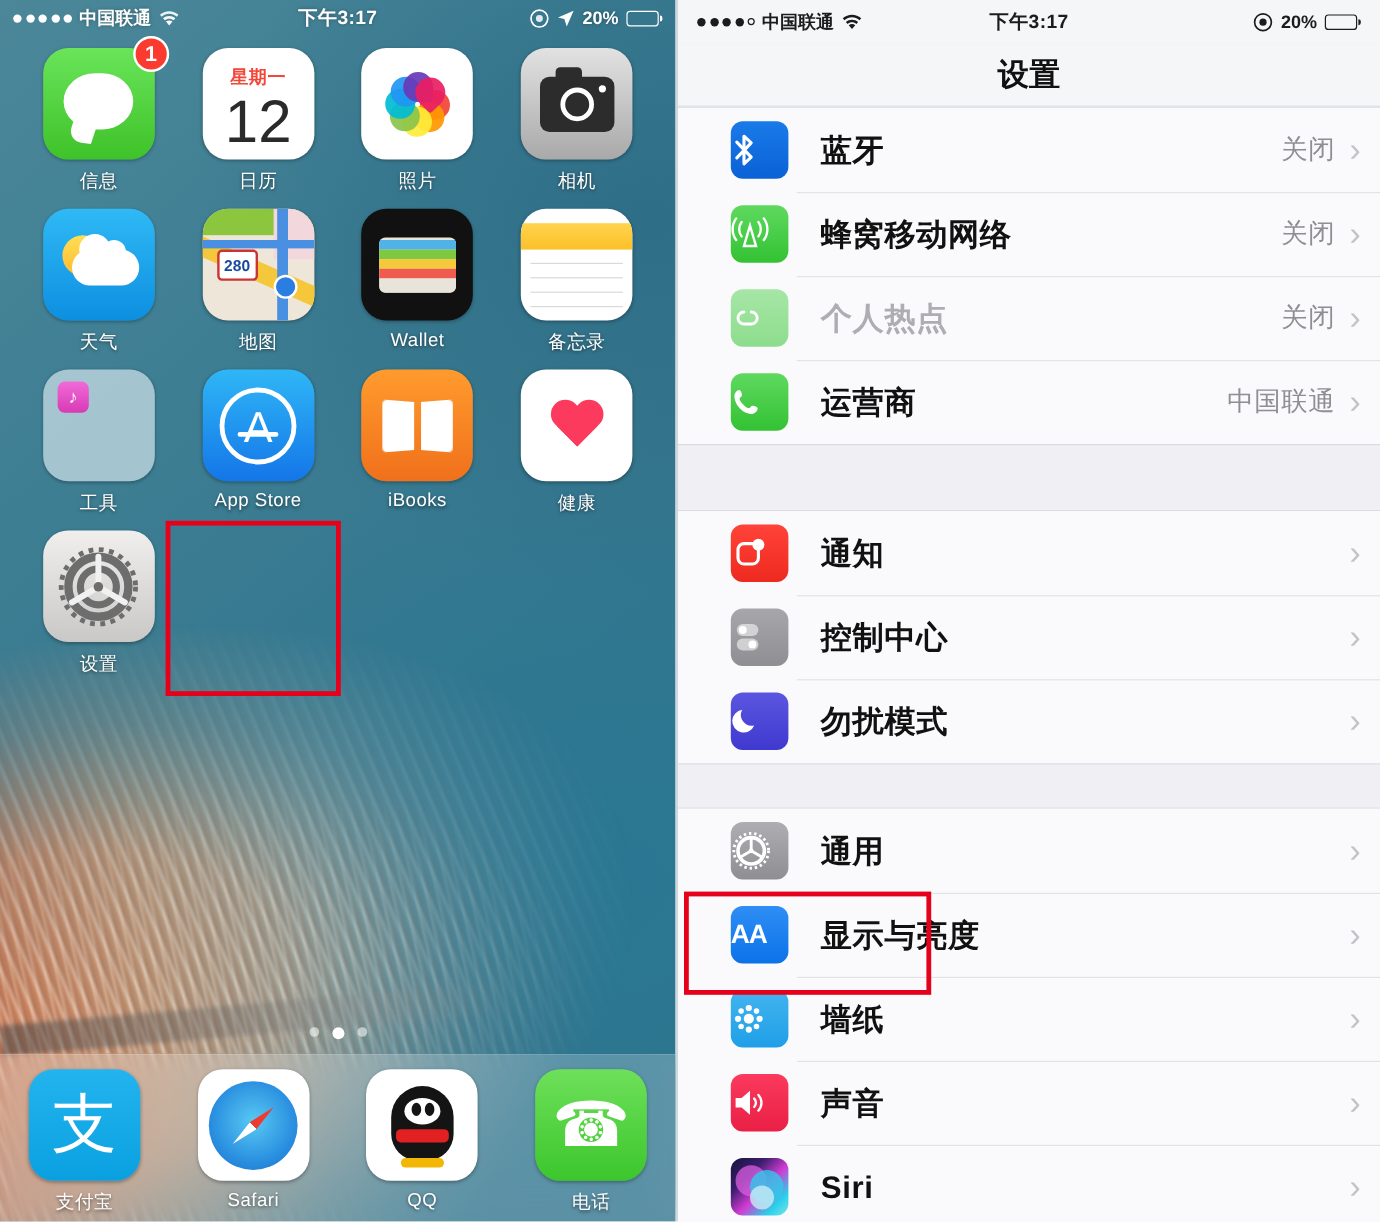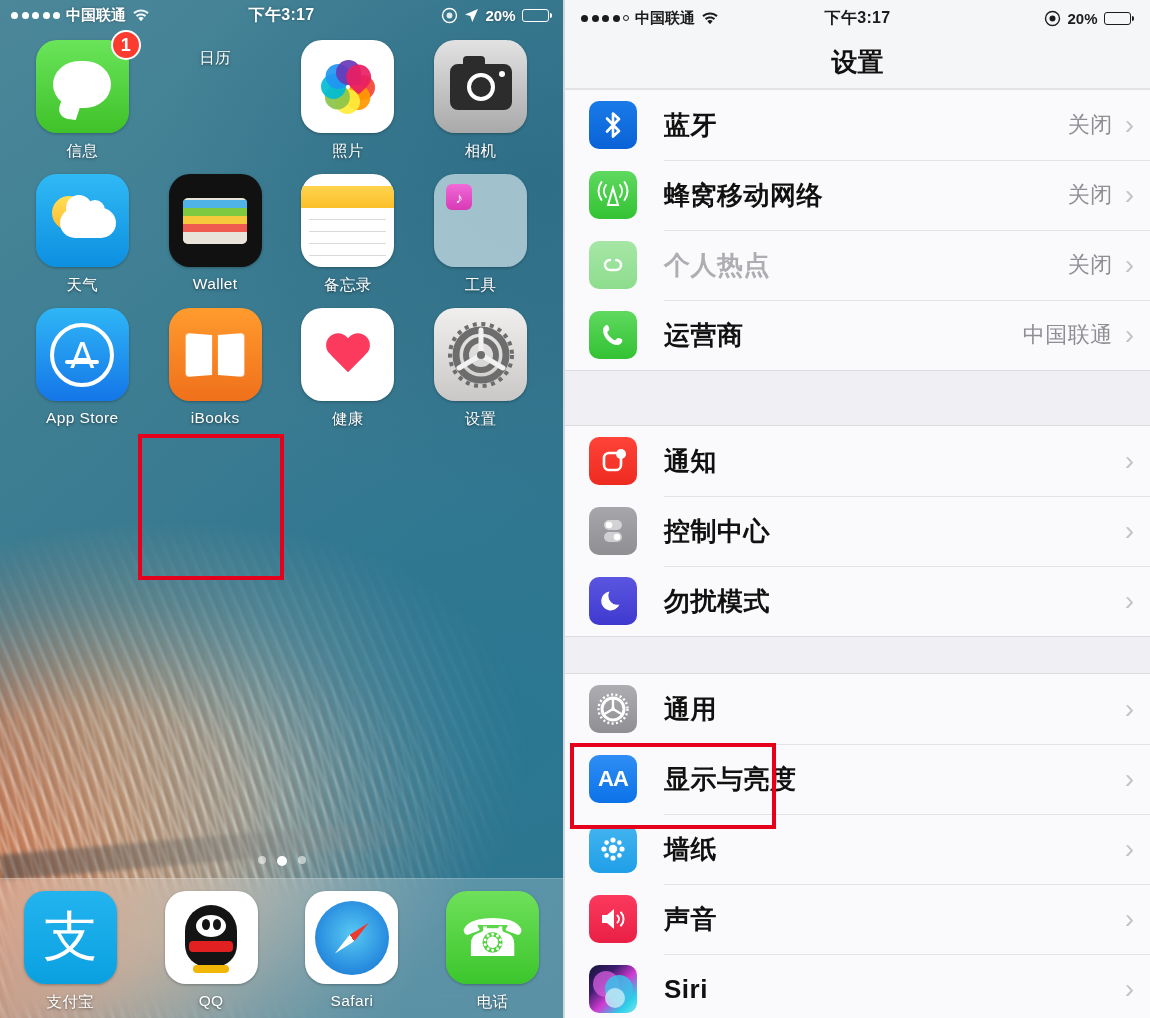--- a/index.html
+++ b/index.html
@@ -225,22 +225,22 @@
   .navbar { height: 52px; background: #f5f6f8; display:flex; align-items:center; justify-content:center;
     font-size: 26px; font-weight: bold; color:#111; }
   .navhair { height: 2px; background: #e2e3e6; }
 
   .s-list { position: relative; }
   .s-gap { height: 56px; background: #efeff4; border-top:1px solid #dcdce0; border-bottom:1px solid #dcdce0;}
   .s-gap.small { height: 38px; }
   .s-group { background: #fafafc; }
   .s-row { display: flex; align-items: center; height: 70px; padding-left: 24px; background: #fafafc; position: relative; }
   .s-row + .s-row:before { content:""; position:absolute; left: 99px; right: 0; top: 0; height: 1px; background:#e3e3e6; }
-  .s-ico { width: 48px; height: 48px; border-radius: 10px; flex: 0 0 48px; display:flex; align-items:center; justify-content:center;
-     color:#fff; overflow:hidden; position:relative; }
+  .s-ico { width: 48px; height: 48px; border-radius: 10px; flex: 0 0 48px; display:flex; align-items:center; justify-content:flex-start;
+     color:#fff; overflow:hidden; position:relative;margin-left:20px; }
   .s-label { margin-left: 27px; font-size: 26px; color:#111; font-weight: 600; letter-spacing: .5px; }
   .s-label.dim { color:#aeaeb2; font-weight: 600; }
   .s-value { margin-left:auto; font-size: 22px; color:#8e8e93; letter-spacing:.5px; }
   .s-chev { margin-left: 14px; margin-right: 16px; color:#c3c3c7; font-size: 28px; font-weight: 300; line-height: 1; }
   .s-value + .s-chev { margin-left: 12px; }
   .s-row > .s-chev:last-child:not(.s-value + .s-chev) { margin-left: auto; }
 
   .ico-bluetooth { background: linear-gradient(180deg,#1a7ae8,#0a62d6); }
   .ico-cellular  { background: linear-gradient(180deg,#5fd95f,#33c233); }
   .ico-hotspot   { background: linear-gradient(180deg,#a6e6a6,#8ddd8d); }
@@ -311,20 +311,24 @@
 
       <div class="app">
         <div class="ic i-messages">
           <div class="bubble"></div>
         </div>
         <div class="badge">1</div>
         <div class="app-label">信息</div>
       </div>
 
       <div class="app">
+        <div class="ic i-calendar">
+          <div class="cal-top">星期一</div>
+          <div class="cal-day">12</div>
+        </div>
         <div class="app-label">日历</div>
       </div>
 
       <div class="app">
         <div class="ic i-photos">
           <div class="flower">
             <span style="background:#f44336;transform:rotate(0deg) translate(2px,-12px)"></span>
             <span style="background:#ff9800;transform:rotate(45deg) translate(2px,-12px)"></span>
             <span style="background:#ffeb3b;transform:rotate(90deg) translate(2px,-12px)"></span>
             <span style="background:#8bc34a;transform:rotate(135deg) translate(2px,-12px)"></span>
@@ -349,20 +353,32 @@
 
       <div class="app">
         <div class="ic i-weather">
           <span class="sun"></span>
             <span class="cloud"></span>
         </div>
         <div class="app-label">天气</div>
       </div>
 
 
+      <div class="app">
+        <div class="ic i-maps">
+          <span class="map-g"></span>
+          <span class="map-pinkc"></span>
+          <span class="map-road" style="left:-10px;top:46px;width:120px;height:16px;transform:rotate(24deg)"></span>
+          <span class="map-blue" style="left:62px;top:0;width:9px;height:93px;"></span>
+          <span class="map-blue" style="left:0;top:26px;width:93px;height:7px;"></span>
+          <span class="shield">280</span>
+          <span class="mpin"></span>
+        </div>
+        <div class="app-label">地图</div>
+      </div>
 
       <div class="app">
         <div class="ic i-wallet">
           <div class="cards">
             <i style="top:2px;background:#4fb3e8"></i>
             <i style="top:10px;background:#7ec93f"></i>
             <i style="top:18px;background:#f5c93b"></i>
             <i style="top:26px;background:#ef5b4e"></i>
             <i style="top:34px;height:12px;background:#e8e4da;border-radius:0 0 5px 5px"></i>
           </div>
@@ -446,39 +462,39 @@
     </div>
 
     <div class="dock">
       <div class="app">
         <div class="ic i-alipay">
           <span>支</span>
         </div>
         <div class="app-label">支付宝</div>
       </div>
       <div class="app">
+        <div class="ic i-safari">
+          <div class="saf">
+              <span class="saf-needle"></span>
+            </div>
+        </div>
+        <div class="app-label">Safari</div>
+      </div>
+      <div class="app">
         <div class="ic i-qq">
           <div class="peng">
             <span class="peng-body"></span>
             <span class="peng-face"></span>
             <span class="peng-eye" style="left:17px"></span>
             <span class="peng-eye" style="left:28px"></span>
             <span class="peng-scarf"></span>
             <span class="peng-feet"></span>
           </div>
         </div>
         <div class="app-label">QQ</div>
-      </div>
-      <div class="app">
-        <div class="ic i-safari">
-          <div class="saf">
-              <span class="saf-needle"></span>
-            </div>
-        </div>
-        <div class="app-label">Safari</div>
       </div>
       <div class="app">
         <div class="ic i-phone">
           <span class="handset">☎</span>
         </div>
         <div class="app-label">电话</div>
       </div>
     </div>
   </div>
 

